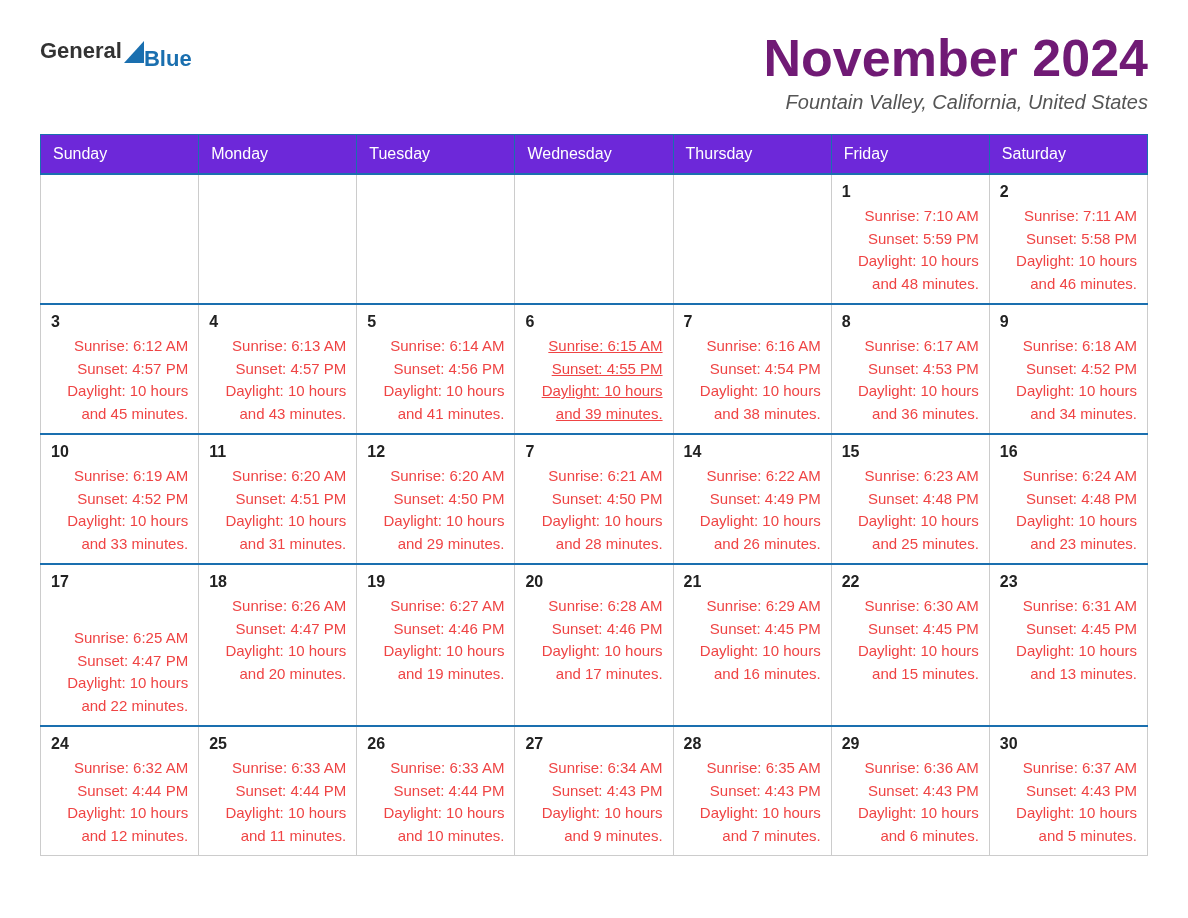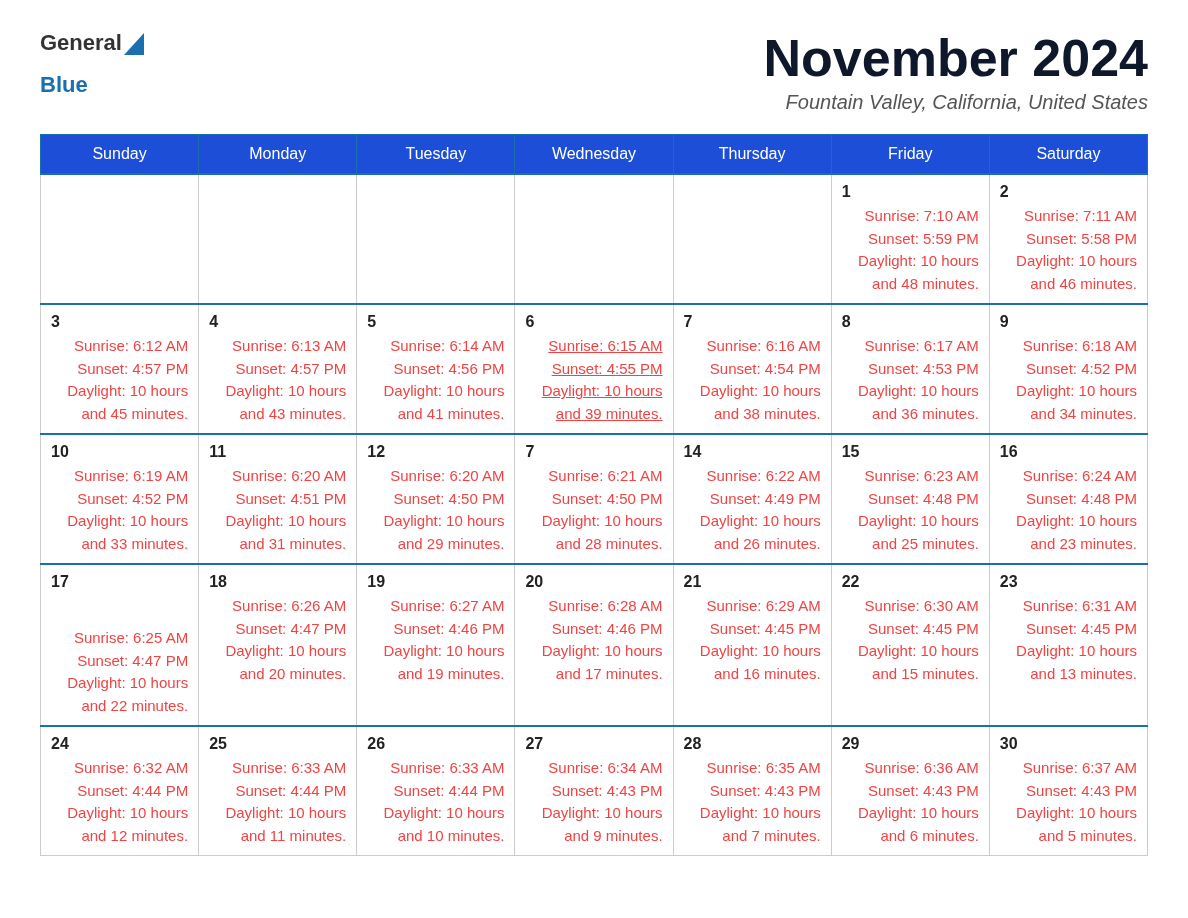--- a/index.html
+++ b/index.html
@@ -26,57 +26,57 @@
       font-weight: bold;
       color: #333;
     }
     .logo-text-blue {
       font-size: 22px;
       font-weight: bold;
       color: #1a6faf;
     }
     .logo-wrapper {
       display: flex;
-      flex-direction: column;
+      flex-direction: row;
       line-height: 1.2;
     }
     .logo-line1 {
       display: flex;
       align-items: center;
     }
     .logo-line2 {
       display: flex;
       align-items: center;
       margin-top: 16px;
     }
     .title-block {
       text-align: right;
     }
     .month-title {
       font-size: 52px;
       font-weight: bold;
-      color: #0f172a;
+      color: #701a75;
       line-height: 1.1;
     }
     .location-title {
       font-size: 20px;
       color: #555;
       margin-top: 4px;
       font-style: italic;
     }
     .calendar {
       width: 100%;
       border-collapse: collapse;
       border: 1px solid #aaa;
     }
     .calendar th {
-      background-color: #1d4ed8;
+      background-color: #6d28d9;
       color: #fff;
       padding: 10px 12px;
-      text-align: center;
+      text-align: left;
       font-size: 16px;
       font-weight: normal;
       border: 1px solid #1a6faf;
     }
     .calendar td {
       vertical-align: top;
       padding: 8px 10px;
       border: 1px solid #ccc;
       width: 14.28%;
       min-height: 110px;

